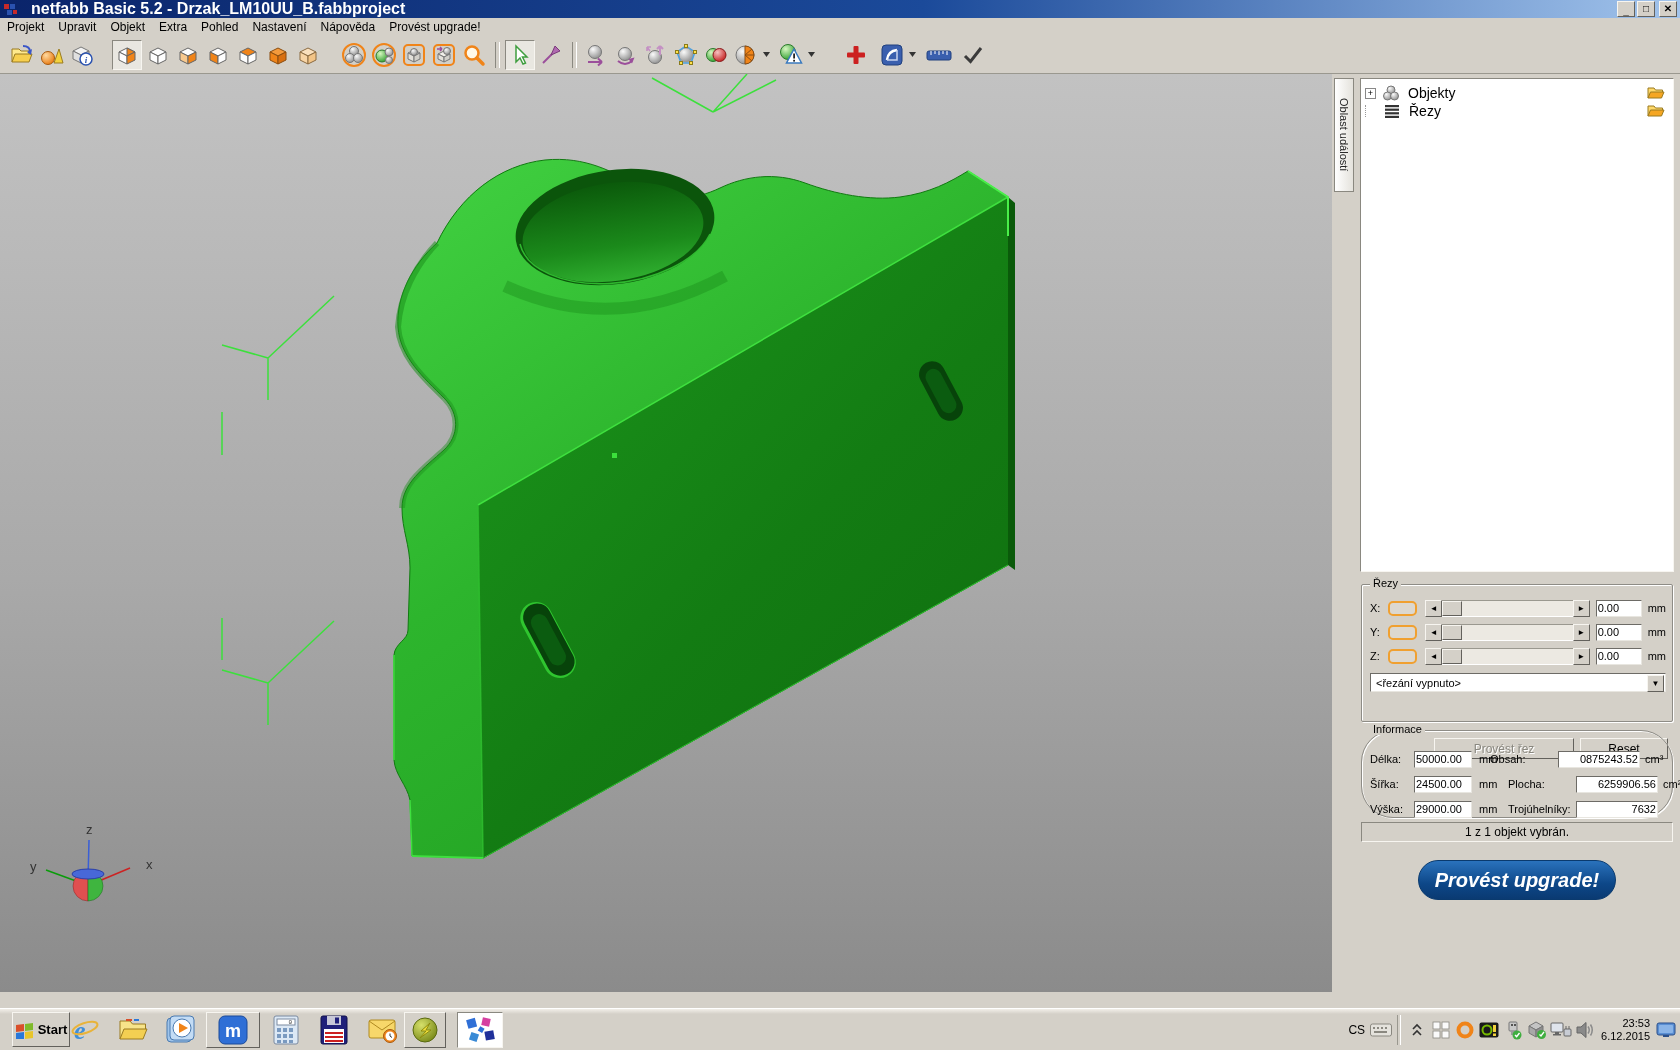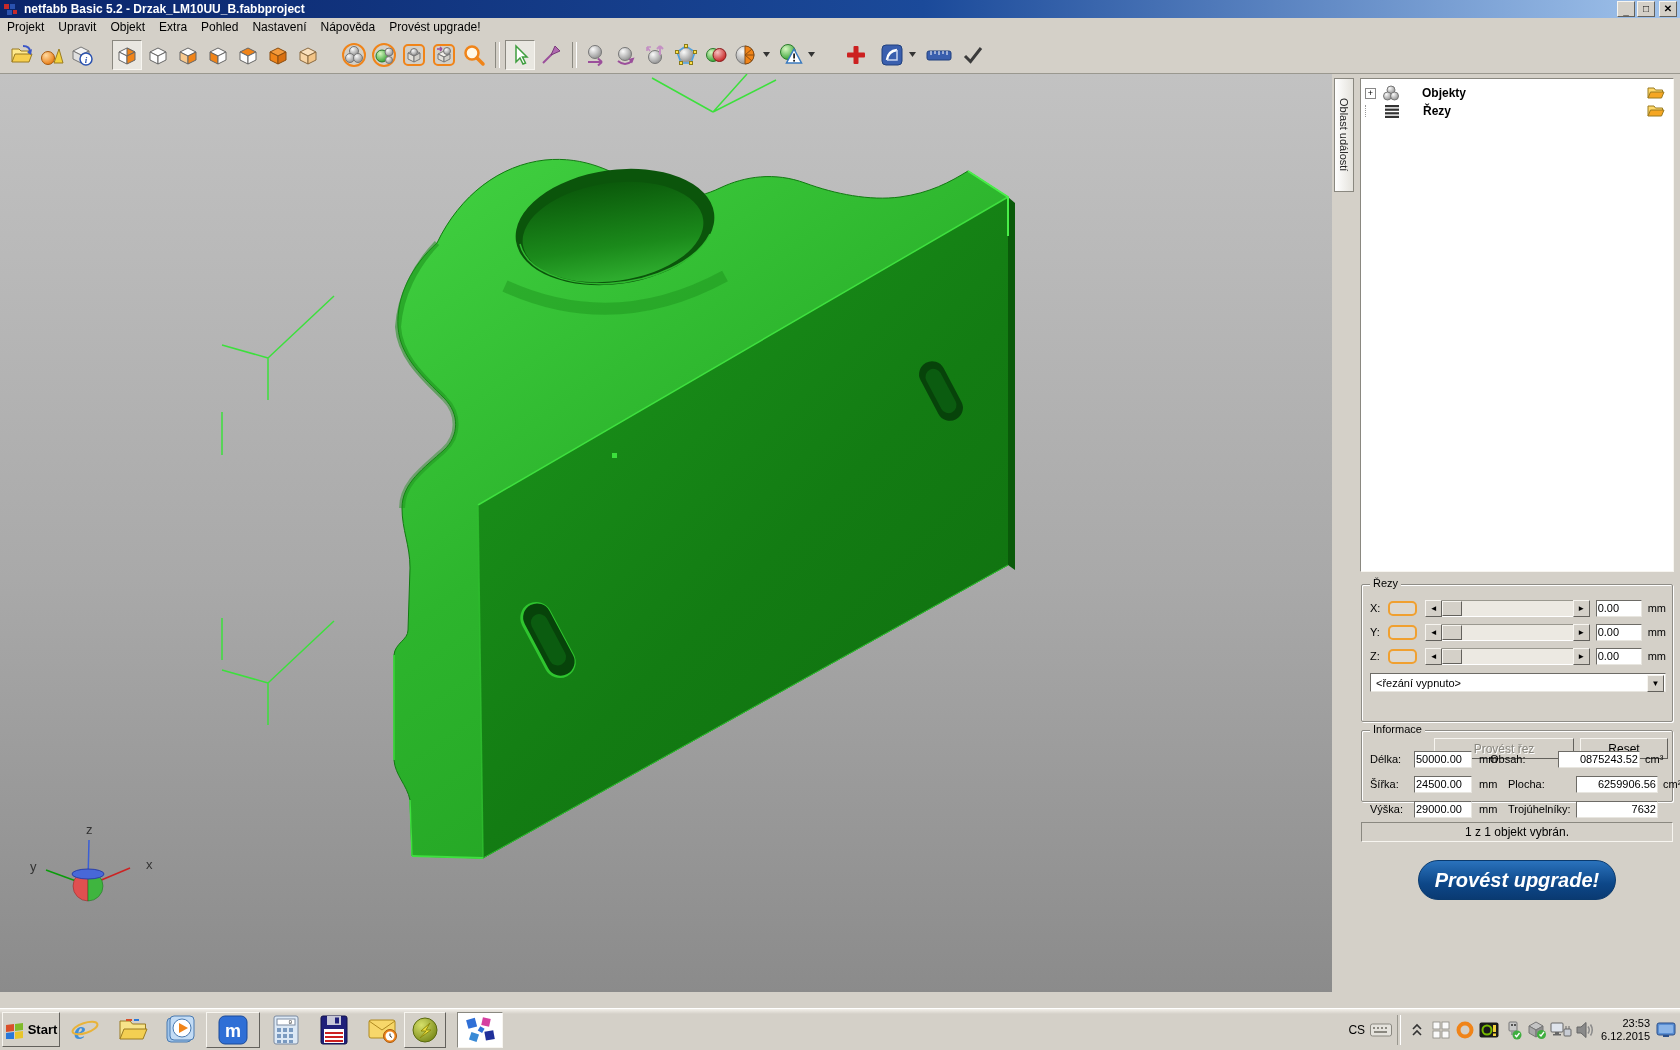--- a/index.html
+++ b/index.html
@@ -5,21 +5,21 @@
   html,body{margin:0;padding:0;}
   body{font-family:"Liberation Sans",sans-serif;background:#000;}
   .screen{position:relative;width:1680px;height:1050px;background:#d4d0c8;overflow:hidden;font-size:12px;color:#000;}
   .abs{position:absolute;}
   
   .r{border:1px solid;border-color:#f7f5f0 #63615c #63615c #f7f5f0;background:#d4d0c8;}
   .s{border:1px solid;border-color:#8a8880 #f7f5f0 #f7f5f0 #8a8880;}
   .field{background:#fff;border:1px solid;border-color:#6d6b66 #e8e6e0 #e8e6e0 #6d6b66;font-family:"Liberation Sans",sans-serif;font-size:11px;padding:1px 1px;box-sizing:border-box;}
   
   .titlebar{left:0;top:0;width:1680px;height:18px;background:linear-gradient(90deg,#0a246a 0%,#1b4a9a 55%,#a2c4ec 100%);display:flex;align-items:center;}
-  .tb-title{color:#fff;font-weight:bold;font-size:12px;margin-left:5px;white-space:nowrap;}
+  .tb-title{color:#fff;font-weight:bold;font-size:16px;margin-left:12px;white-space:nowrap;}
   .winbtns{margin-left:auto;display:flex;gap:2px;padding-right:3px;}
   .wbtn{width:16px;height:14px;font-size:10px;font-weight:bold;display:flex;align-items:center;justify-content:center;color:#000;line-height:1;}
   
   .menubar{left:0;top:18px;width:1680px;height:18px;display:flex;align-items:center;background:#d4d0c8;border-bottom:1px solid #c0bcb4;}
   .mi{padding:1px 7px;cursor:default;}
   
   .toolbar{left:0;top:36px;width:1680px;height:38px;display:flex;align-items:center;padding-left:8px;box-sizing:border-box;background:#d4d0c8;border-bottom:1px solid #9a988f;}
   .tb{width:28px;height:28px;display:flex;align-items:center;justify-content:center;margin-right:2px;}
   .tb.sel{background:#e9e7e1;border:1px solid;border-color:#8a8880 #f7f5f0 #f7f5f0 #8a8880;}
   .tsep{width:3px;height:26px;border-left:1px solid #8a8880;border-right:1px solid #fff;margin:0 5px;}
@@ -27,21 +27,21 @@
   
   .main{left:0;top:74px;width:1680px;height:918px;}
   .viewport{left:0;top:0;width:1332px;height:918px;background:linear-gradient(180deg,#c2c2c2 0%,#a9a9a9 55%,#8b8b8b 100%);border-right:1px solid #8a8880;}
   .events-strip{left:1332px;top:0;width:24px;height:918px;background:#d4d0c8;}
   .events-tab{position:absolute;left:2px;top:4px;width:18px;height:112px;background:linear-gradient(90deg,#ffffff,#e4e2dc);border:1px solid #8a8880;writing-mode:vertical-rl;font-size:11px;color:#222;display:flex;align-items:center;justify-content:center;}
   .panel{left:1356px;top:0;width:324px;height:918px;background:#d4d0c8;}
   
   .treebox{position:absolute;left:4px;top:4px;width:314px;height:494px;background:#fff;box-sizing:border-box;}
   .trow{position:absolute;left:4px;height:18px;display:flex;align-items:center;width:300px;}
   .texp{width:11px;height:11px;border:1px solid #888;background:#fff;font-size:9px;line-height:9px;text-align:center;margin-right:6px;box-sizing:border-box;}
-  .tlabel{font-weight:bold;font-size:12px;margin-left:22px;}
+  .tlabel{font-weight:normal;font-size:14px;margin-left:8px;}
   .tfold{margin-left:auto;}
   
   .gbox{position:absolute;left:5px;width:312px;border:1px solid #8e8c86;box-shadow:inset 1px 1px 0 #fff, 1px 1px 0 #fff;border-radius:2px;box-sizing:border-box;}
   .glegend{position:absolute;top:-8px;left:8px;background:#d4d0c8;padding:0 3px;font-size:11px;}
   .cutrow{position:absolute;left:8px;height:18px;display:flex;align-items:center;width:296px;}
   .cutlabel{width:18px;font-size:11px;}
   .obtn{width:30px;height:15px;border:2px solid #f0a030;border-radius:5px;background:#dcd8d0;box-sizing:border-box;margin-right:8px;}
   .sbar{width:168px;height:17px;display:flex;margin-right:6px;}
   .sbtn{width:17px;height:17px;font-size:8px;display:flex;align-items:center;justify-content:center;box-sizing:border-box;}
   .strack{flex:1;background:#ece9e2;border-top:1px solid #9a988f;border-bottom:1px solid #fff;position:relative;}
@@ -54,21 +54,21 @@
   .btn{font-size:12px;display:flex;align-items:center;justify-content:center;box-sizing:border-box;margin-top:40px;}
   .disabled{color:#8a8880;text-shadow:1px 1px 0 #fff;}
   .irow{position:absolute;height:18px;display:flex;align-items:center;font-size:11px;margin-top:7px;}
   .selbar{position:absolute;left:5px;top:748px;width:312px;height:20px;display:flex;align-items:center;justify-content:center;font-size:12px;box-sizing:border-box;}
   .upgrade{position:absolute;left:62px;top:786px;width:198px;height:40px;border-radius:20px;background:linear-gradient(180deg,#2a72bc,#0d4788 60%,#0a3a72);border:1px solid #0a3a6e;color:#fff;font-size:20px;font-weight:bold;font-style:italic;display:flex;align-items:center;justify-content:center;box-sizing:border-box;}
   
   .statusbar{left:0;top:992px;width:1680px;height:16px;background:#d4d0c8;display:flex;align-items:center;font-size:11px;}
   .scell{height:14px;display:flex;align-items:center;padding:0 3px;box-sizing:border-box;background:#d4d0c8;white-space:nowrap;overflow:hidden;}
   
   .taskbar{left:0;top:1008px;width:1680px;height:42px;background:linear-gradient(180deg,#f2efe9 0%,#d4d0c8 12%);border-top:1px solid #fff;}
-  .startbtn{position:absolute;left:2px;top:3px;width:58px;height:35px;display:flex;align-items:center;justify-content:center;gap:3px;font-weight:bold;font-size:13px;box-sizing:border-box;}
+  .startbtn{position:absolute;left:12px;top:3px;width:58px;height:35px;display:flex;align-items:center;justify-content:center;gap:3px;font-weight:bold;font-size:13px;box-sizing:border-box;}
   .qicon{position:absolute;top:5px;width:34px;height:32px;display:flex;align-items:center;justify-content:center;}
   .qbox{position:absolute;top:3px;height:36px;box-sizing:border-box;display:flex;align-items:center;justify-content:center;}
   .tray{position:absolute;top:3px;height:36px;display:flex;align-items:center;}
   .ticon{width:22px;height:22px;display:flex;align-items:center;justify-content:center;margin:0 1px;}
   .clock{text-align:right;font-size:11px;line-height:13px;margin:0 4px;}
   .vline{width:2px;height:30px;border-left:1px solid #9a988f;border-right:1px solid #fff;margin:0 4px;}
   svg{display:block;}
 </style>
 </head>
 <body>
@@ -525,21 +525,21 @@
 
         <div class="ddown field" style="top:88px">
           <span class="ddtext">&lt;řezání vypnuto&gt;</span>
           <span class="ddbtn r">▼</span>
         </div>
 
         <div class="btn r disabled" style="position:absolute;left:72px;top:113px;width:140px;height:21px;">Provést řez</div>
         <div class="btn r" style="position:absolute;left:218px;top:113px;width:88px;height:21px;">Reset</div>
       </div>
 
-      <div class="gbox" style="top:656px;height:72px;">
+      <div class="gbox" style="top:656px;height:88px;border-radius:32px;">
         <span class="glegend">Informace</span>
 
         <div class="irow" style="left:8px;top:12px;">
           <span style="width:44px">Délka:</span>
           <input class="field" style="width: 58px; height: 17px;" value="50000.00">
           <span class="unit" style="margin-left:7px">mm</span>
         </div>
         <div class="irow" style="left:8px;top:37px;">
           <span style="width:44px">Šířka:</span>
           <input class="field" style="width: 58px; height: 17px;" value="24500.00">

